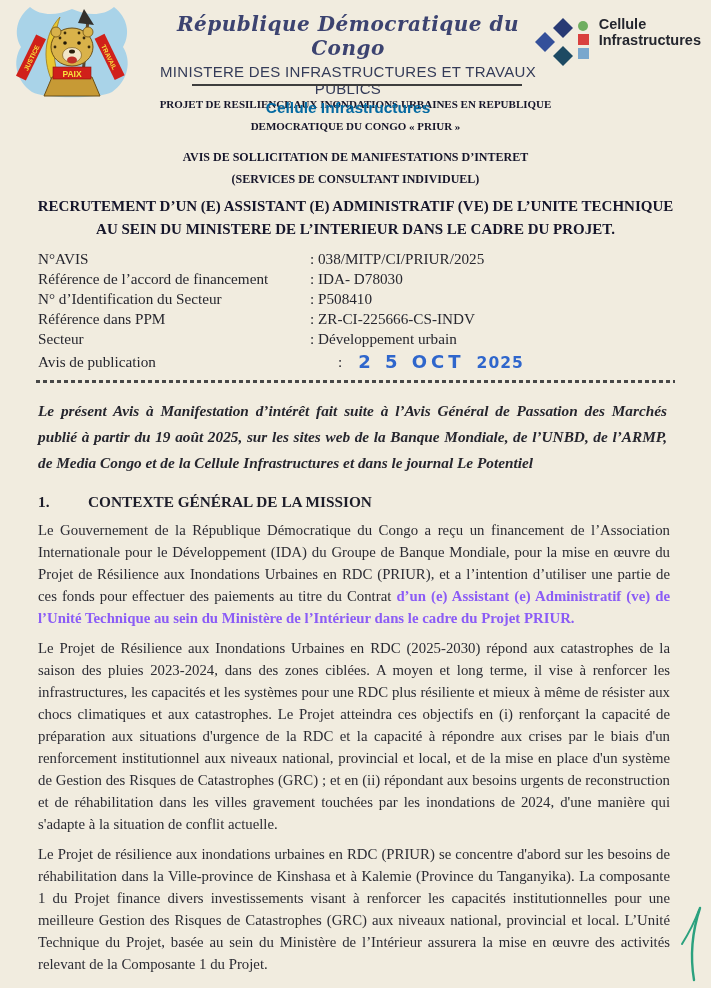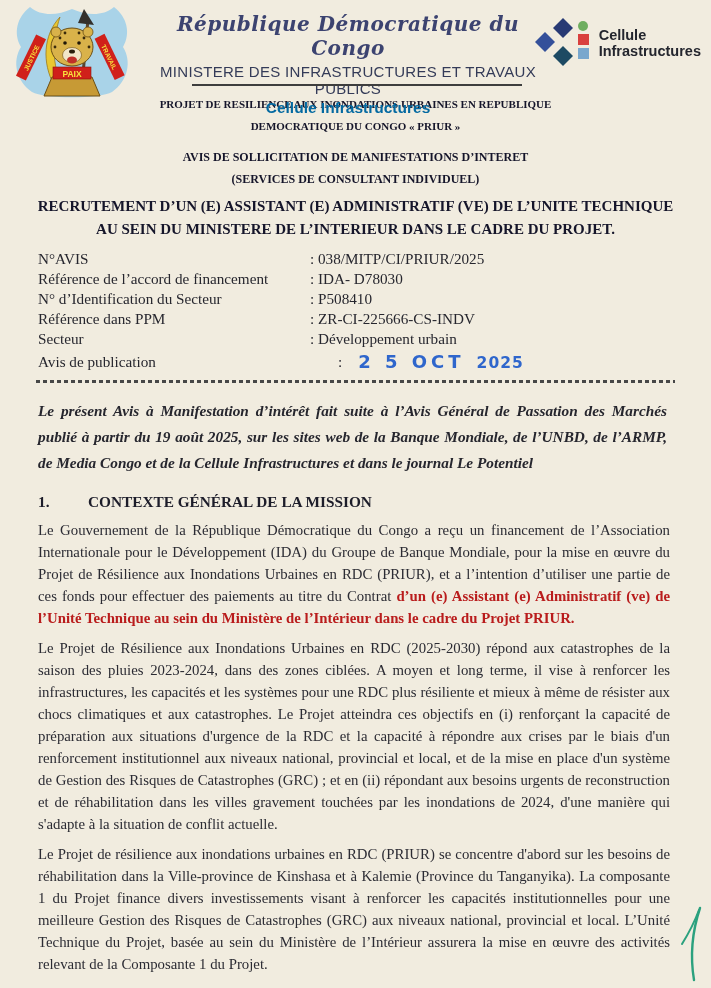--- a/index.html
+++ b/index.html
@@ -27,21 +27,21 @@
   }
   .cellule-red {
     margin-top:2px;
     font-family:"Liberation Sans", sans-serif;
     font-weight:bold; font-size:15.5px; color:#0369a1;
   }
   .hdr-underline {
     position:absolute; left:192px; top:84px; width:330px; height:1.5px;
     background:#3e3e3e;
   }
-  .logo { position:absolute; right:10px; top:16px; display:flex; align-items:center; gap:6px; }
+  .logo { position:absolute; right:10px; top:16px; display:flex; gap:6px; }
   .logo-text { display:flex; flex-direction:column; line-height:16px;
     font-family:"Liberation Sans", sans-serif; font-weight:bold; font-size:14.5px; color:#24262e; }
   
   .tblock { text-align:center; font-weight:bold; color:#15152a; }
   .proj   { margin-top:7px;  font-size:11px; line-height:22px; }
   .avis   { margin-top:9px;  font-size:12px;   line-height:22px; }
   .recr   { margin-top:5px;  font-size:15px;   line-height:22.5px; }
   
   .details { margin:9px 38px 0 38px; font-size:15.2px; color:#26262e; }
   .drow { display:flex; line-height:20px; }
@@ -65,21 +65,21 @@
     font-size:15.3px; line-height:26px; color:#26262e;
     text-align:justify;
   }
   .sec-head { display:flex; margin:17px 38px 0 38px; font-weight:bold; font-size:15.3px; color:#1d1d2a; }
   .sec-num { width:50px; flex:none; }
   .para {
     margin:8px 41px 0 38px;
     text-align:justify;
     font-size:14.8px; line-height:22px; color:#2b2b33;
   }
-  .para b { color:#b91c1c; }
+  .para b { color:#8b5cf6; }
   .pen-mark { position:absolute; right:6px; bottom:0px; }
 </style>
 </head>
 <body>
 
 <div class="page">
 
   <div class="hdr">
 
     <div class="emblem">

